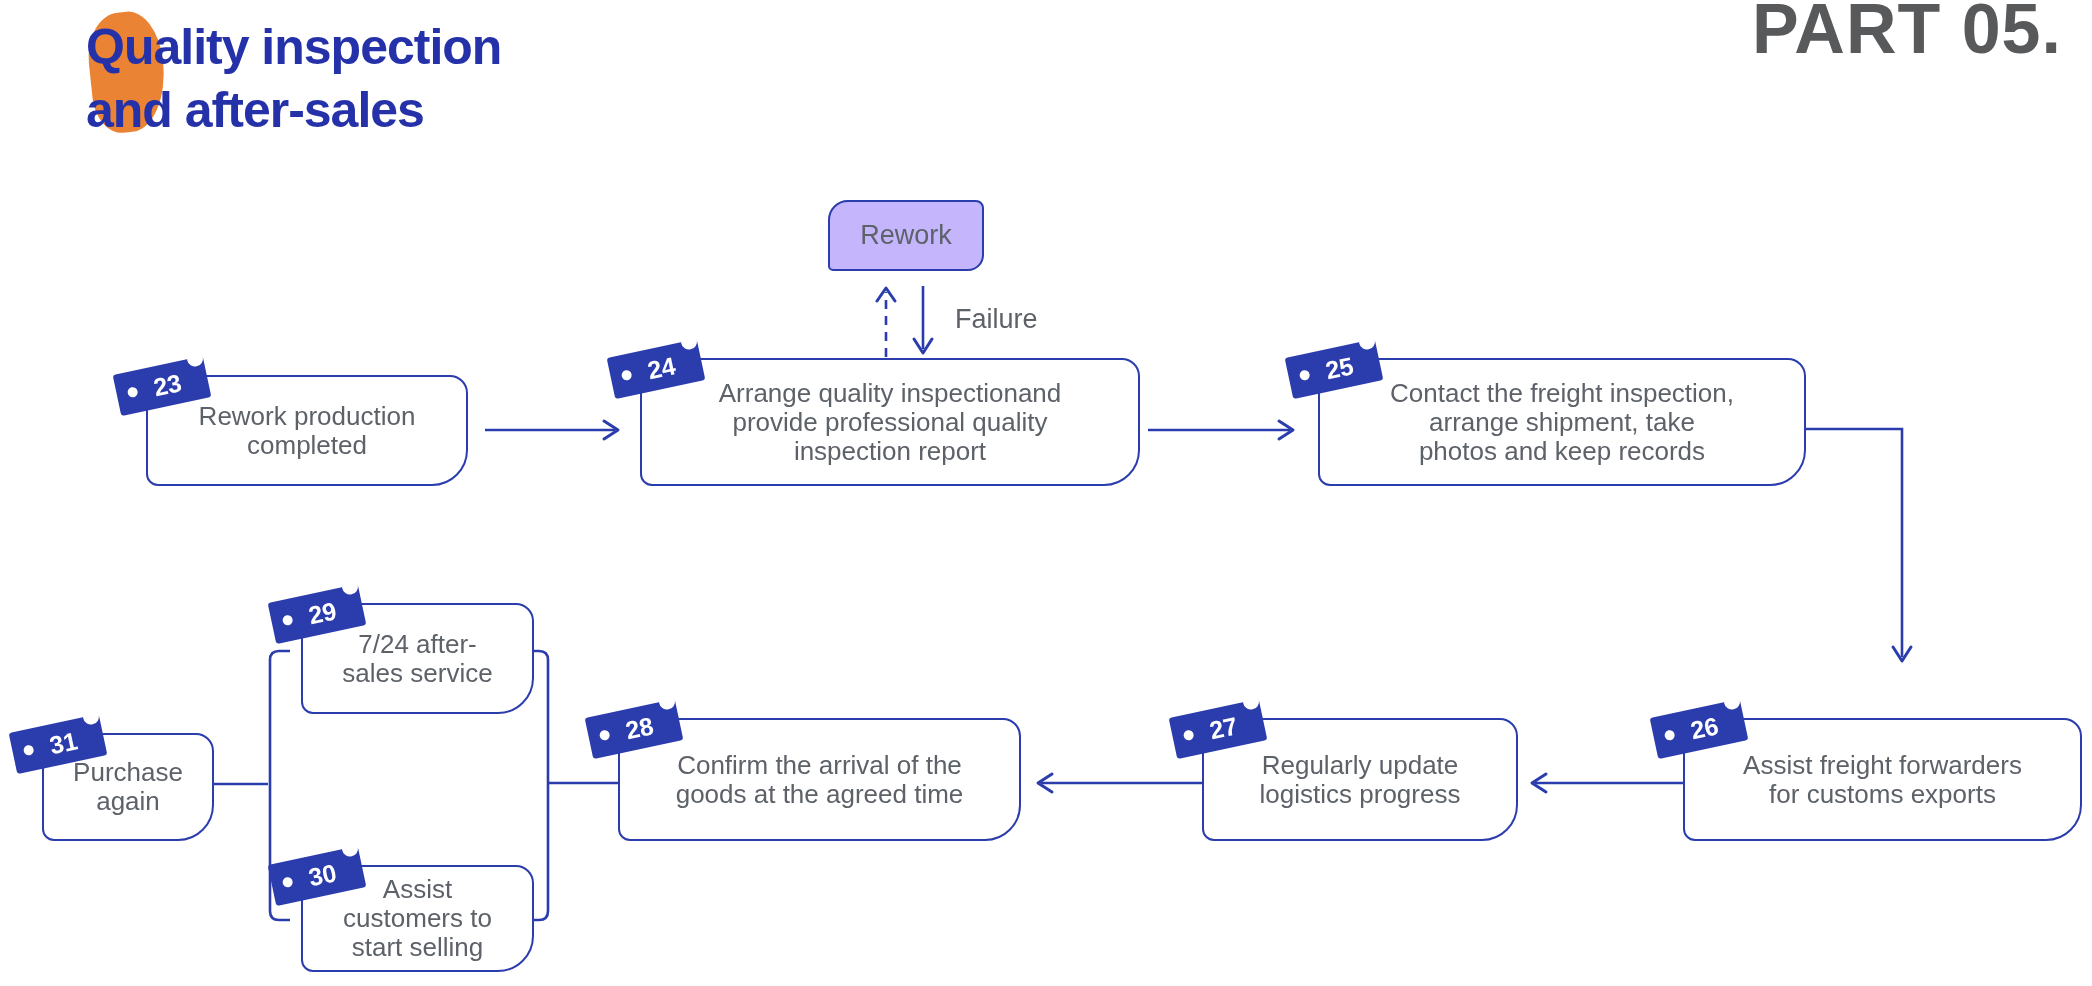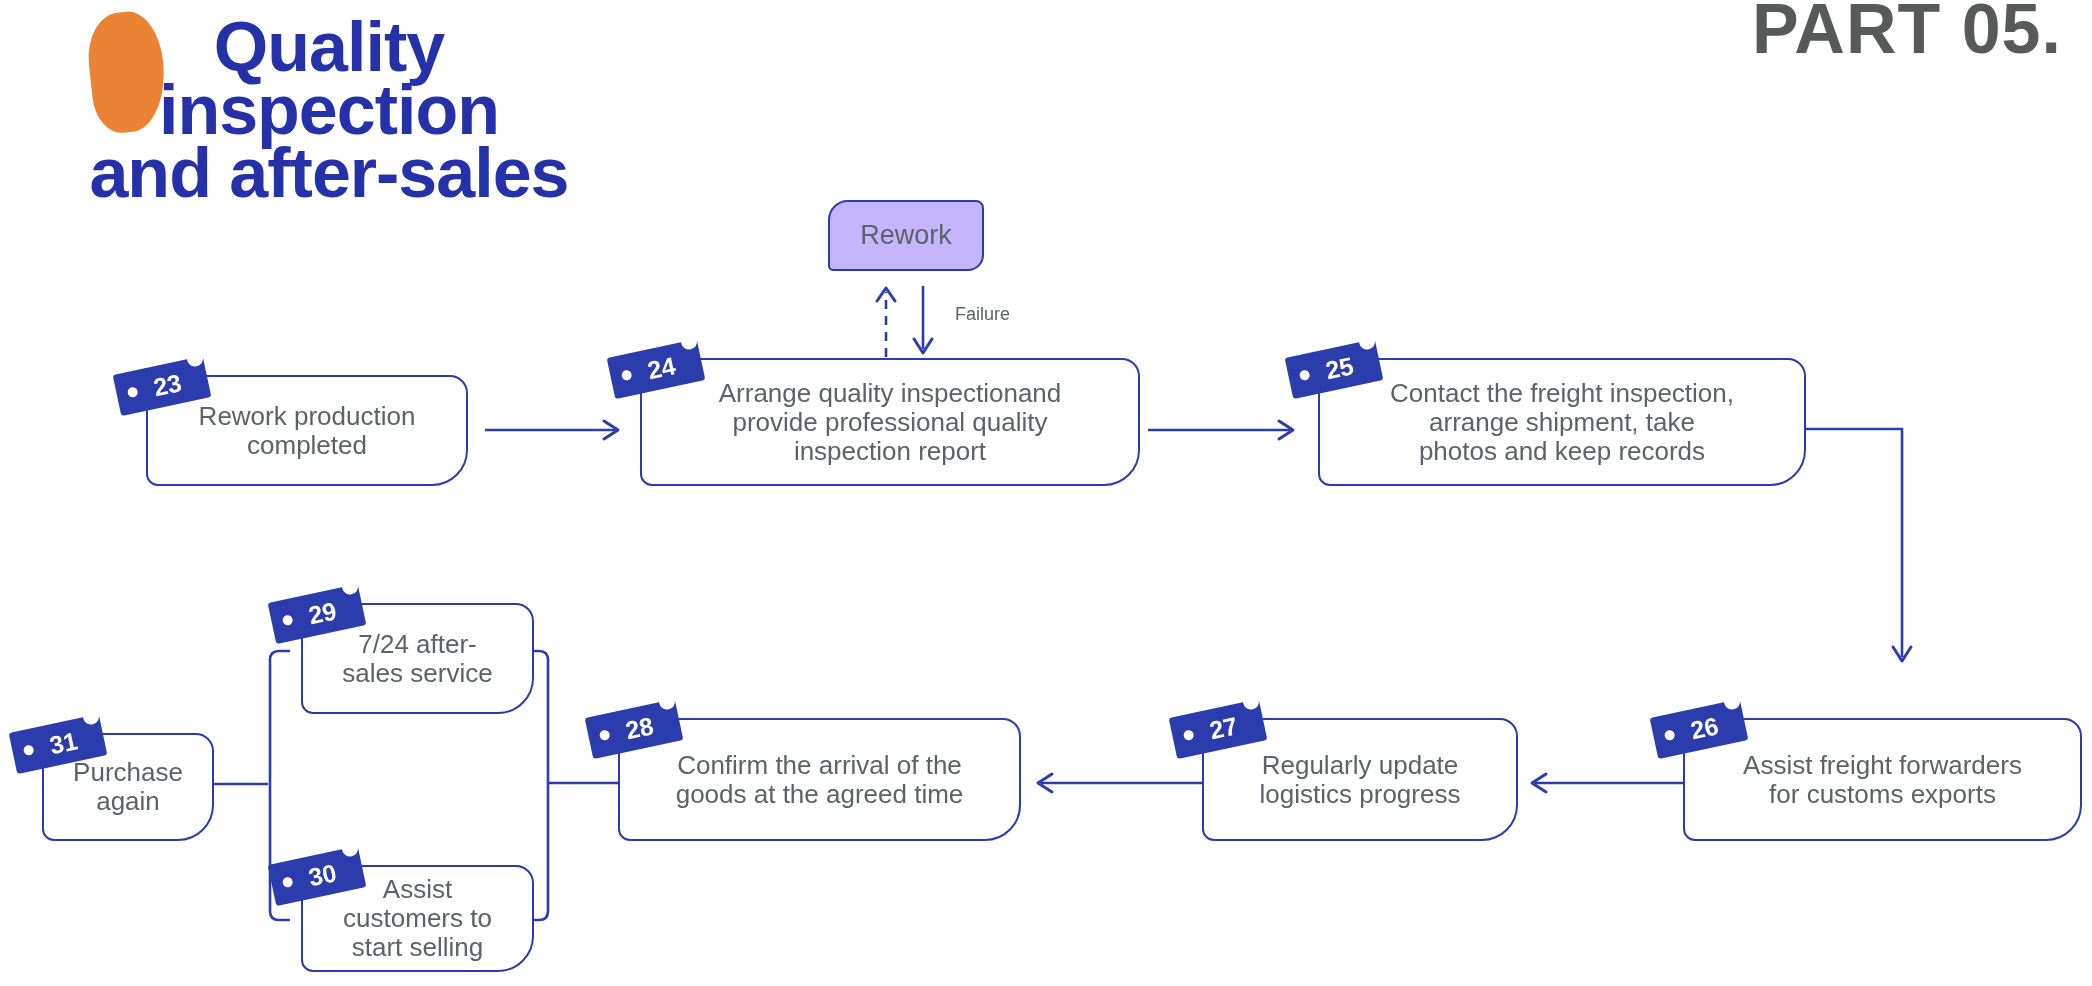--- a/index.html
+++ b/index.html
@@ -17,22 +17,22 @@
   }
   
   .blob{
     position:absolute;left:90px;top:12px;width:74px;height:120px;
     background:var(--orange);
     border-radius:52% 48% 58% 42% / 46% 50% 64% 36%;
     transform:rotate(-6deg);
   }
   .title{
     position:absolute;left:86px;top:16px;width:486px;
-    text-align:center;color:var(--navy);
-    font-size:70px;line-height:63px;font-weight:bold;letter-spacing:-1px;
+    text-align:left;color:var(--navy);
+    font-size:50px;line-height:63px;font-weight:bold;letter-spacing:-1px;
   }
   .part{
     position:absolute;right:30px;top:-9px;
     color:var(--gray-part);font-size:70px;font-weight:bold;letter-spacing:1px;
     line-height:1.1;
   }
   
   svg.wires{position:absolute;left:0;top:0;z-index:1;}
   .ln{stroke:var(--blue);stroke-width:2.6;fill:none;}
   .hd{stroke:var(--blue);stroke-width:3;fill:none;stroke-linecap:round;stroke-linejoin:round;}
@@ -48,21 +48,21 @@
   .node .lbl{width:100%;}
   .rework{
     position:absolute;z-index:2;background:#c4b5fd;
     border:2.5px solid var(--blue);
     border-radius:20px 8px 16px 5px;
     display:flex;align-items:center;justify-content:center;
     color:var(--gray-text);font-size:27px;
   }
   .failure{
     position:absolute;left:955px;top:304px;z-index:2;
-    color:var(--gray-text);font-size:18px;
+    color:var(--gray-text);font-size:27px;
   }
   
   .badge{
     position:absolute;left:-32px;top:-12px;z-index:3;
     width:92px;height:42px;background:var(--blue);border-radius:3px;
     transform:rotate(-12deg);
     display:flex;align-items:center;
   }
   .badge .num{
     flex:1;text-align:center;color:#fff;font-size:25px;font-weight:bold;

